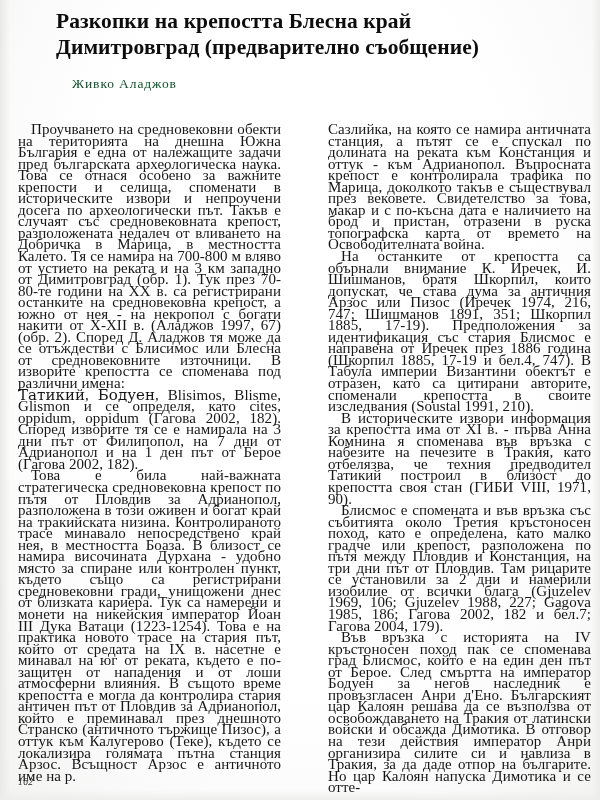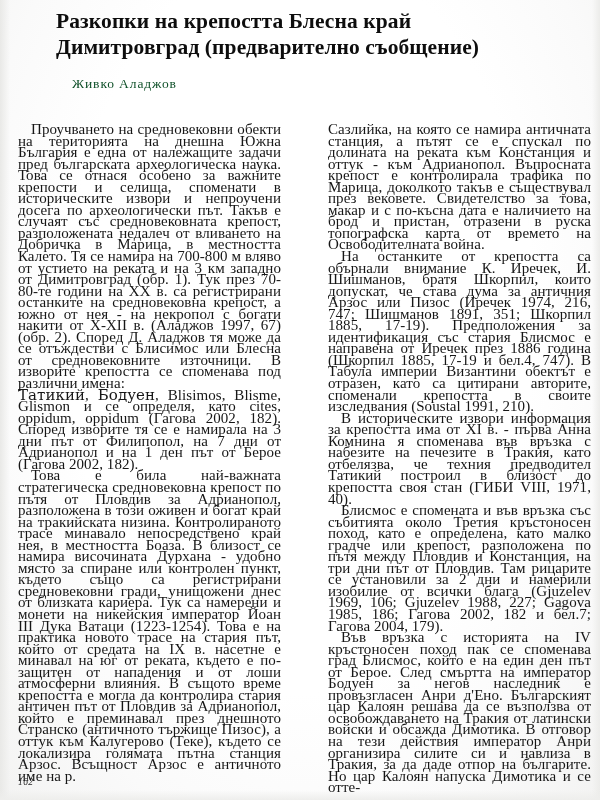--- a/index.html
+++ b/index.html
@@ -136,20 +136,20 @@
 
   <div class="col col-left">
     <p class="para">Проучването на средновековни обекти на територията на днешна Южна България е една от належащите задачи пред българската археологическа наука. Това се отнася особено за важните крепости и селища, споменати в историческите извори и непроучени досега по археологически път. Такъв е случаят със средновековната крепост, разположената недалеч от вливането на Добричка в Марица, в местността Калето. Тя се намира на 700-800 м вляво от устието на реката и на 3 км западно от Димитровград (обр. 1). Тук през 70-80-те години на XX в. са регистрирани останките на средновековна крепост, а южно от нея - на некропол с богати накити от X-XII в. (Аладжов 1997, 67) (обр. 2). Според Д. Аладжов тя може да се отъждестви с Блисимос или Блесна от средновековните източници. В изворите крепостта се споменава под различни имена:</p>
     <p class="para noindent"><span class="grk">Татикий</span>, <span class="grk">Бодуен</span>, Blisimos, Blisme, Glismon и се определя, като <span class="ital">cites</span>, <span class="ital">oppidum</span>, <span class="ital">oppidum</span> (Гагова 2002, 182). Според изворите тя се е намирала на 3 дни път от Филипопол, на 7 дни от Адрианопол и на 1 ден път от Берое (Гагова 2002, 182).</p>
     <p class="para">Това е била най-важната стратегическа средновековна крепост по пътя от Пловдив за Адрианопол, разположена в този оживен и богат край на тракийската низина. Контролираното трасе минавало непосредствено край нея, в местността Боаза. В близост се намира височината Дурхана - удобно място за спиране или контролен пункт, където също са регистрирани средновековни гради, унищожени днес от близката кариера. Тук са намерени и монети на никейския император Йоан III Дука Ватаци (1223-1254). Това е на практика новото трасе на стария път, който от средата на IX в. насетне е минавал на юг от реката, където е по-защитен от нападения и от лоши атмосферни влияния. В същото време крепостта е могла да контролира стария античен път от Пловдив за Адрианопол, който е преминавал през днешното Странско (античното тържище Пизос), а оттук към Калугерово (Теке), където се локализира голямата пътна станция Арзос. Всъщност Арзос е античното име на р.</p>
   </div>
 
   <div class="col col-right">
     <p class="para noindent">Сазлийка, на която се намира античната станция, а пътят се е спускал по долината на реката към Констанция и оттук - към Адрианопол. Въпросната крепост е контролирала трафика по Марица, доколкото такъв е съществувал през вековете. Свидетелство за това, макар и с по-късна дата е наличието на брод и пристан, отразени в руска топографска карта от времето на Освободителната война.</p>
     <p class="para">На останките от крепостта са обърнали внимание К. Иречек, И. Шишманов, братя Шкорпил, които допускат, че става дума за античния Арзос или Пизос (Иречек 1974, 216, 747; Шишманов 1891, 351; Шкорпил 1885, 17-19). Предположения за идентификация със стария Блисмос е направена от Иречек през 1886 година (Шкорпил 1885, 17-19 и бел.4, 747). В Табула империи Византини обектът е отразен, като са цитирани авторите, споменали крепостта в своите изследвания (Soustal 1991, 210).</p>
-    <p class="para">В историческите извори информация за крепостта има от XI в. - първа Анна Комнина я споменава във връзка с набезите на печезите в Тракия, като отбелязва, че техния предводител Татикий построил в близост до крепостта своя стан (ГИБИ VIII, 1971, 40).</p>
+    <p class="para">В историческите извори информация за крепостта има от XI в. - първа Анна Комнина я споменава във връзка с набезите на печезите в Тракия, като отбелязва, че техния предводител Татикий построил в близост до крепостта своя стан (ГИБИ VIII, 1971, 90).</p>
     <p class="para">Блисмос е спомената и във връзка със събитията около Третия кръстоносен поход, като е определена, като малко градче или крепост, разположена по пътя между Пловдив и Констанция, на три дни път от Пловдив. Там рицарите се установили за 2 дни и намерили изобилие от всички блага (Gjuzelev 1969, 106; Gjuzelev 1988, 227; Gagova 1985, 186; Гагова 2002, 182 и бел.7; Гагова 2004, 179).</p>
     <p class="para">Във връзка с историята на IV кръстоносен поход пак се споменава град Блисмос, който е на един ден път от Берое. След смъртта на император Бодуен за негов наследник е провъзгласен Анри д'Ено. Българският цар Калоян решава да се възползва от освобождаването на Тракия от латински войски и обсажда Димотика. В отговор на тези действия император Анри организира силите си и навлиза в Тракия, за да даде отпор на българите. Но цар Калоян напуска Димотика и се отте-</p>
   </div>
 
   <div class="folio">162</div>
 
 </div>
 
 </body></html>

